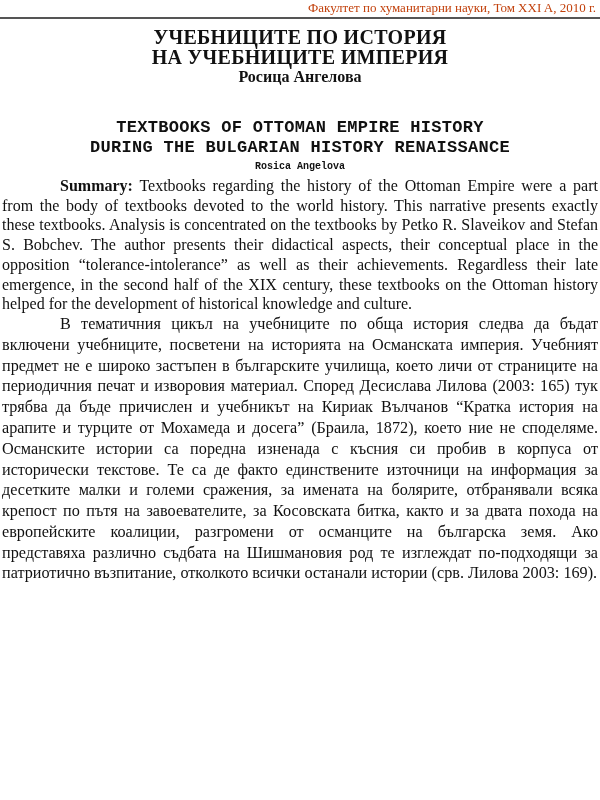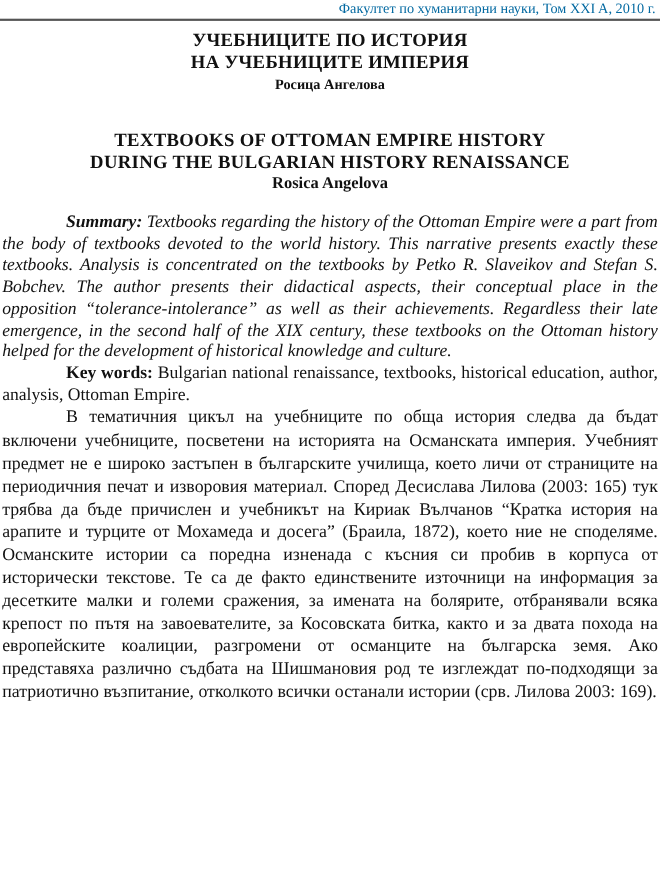--- a/index.html
+++ b/index.html
@@ -8,40 +8,40 @@
       font-family: "Liberation Serif", "DejaVu Serif", serif;
       color: #111;
     }
     .header {
       position: absolute; left: 0; right: 0; top: 0;
       height: 17px;
       border-bottom: 2px solid #555;
     }
     .header-text {
       position: absolute; right: 4px; top: 0px;
-      font-size: 13px; line-height: 15px; color: #0369a1;
+      font-size: 13px; line-height: 15px; color: #c2410c;
     }
     .page {
       position: absolute; left: 0; top: 27px; width: 596px;
       padding-left: 2px; padding-right: 2px;
     }
     .title-block { text-align: center; }
     .title-line {
-      font-weight: bold; font-size: 17px; line-height: 20px; letter-spacing: 0.3px;
+      font-weight: bold; font-size: 20px; line-height: 20px; letter-spacing: 0.3px;
     }
-    .author-line { font-weight: bold; font-size: 13px; line-height: 19px; }
-    .en-block { margin-top: 32px; }
+    .author-line { font-weight: bold; font-size: 16px; line-height: 19px; }
+    .en-block { margin-top: 32px; font-family: Liberation Mono, monospace; }
     .en-title { font-weight: bold; font-size: 17px; line-height: 20px; letter-spacing: 0.3px; }
-    .en-author { font-weight: bold; font-size: 15px; line-height: 18px; }
+    .en-author { font-weight: bold; font-size: 10px; line-height: 18px; }
     .para {
       text-align: justify; text-align-last: left;
       font-size: 16px; line-height: 19.7px; margin: 0;
       text-indent: 58px;
     }
-    .para.summary { margin-top: 16px; font-style: italic; }
+    .para.summary { margin-top: 0px; }
     .para .lead { font-weight: bold; }
     .para.main { line-height: 20.8px; font-size: 16.2px; }
     .page-number {
       position: absolute; left: 0; right: 0; top: 777px;
       text-align: center; font-size: 16px; margin-top: 44px;
     }
   </style>
 </head>
 <body>
 
@@ -57,18 +57,17 @@
   </div>
 
   <div class="title-block en-block">
     <div class="en-title">TEXTBOOKS OF OTTOMAN EMPIRE HISTORY</div>
     <div class="en-title">DURING THE BULGARIAN HISTORY RENAISSANCE</div>
     <div class="en-author">Rosica Angelova</div>
   </div>
 
   <p class="para summary"><span class="lead">Summary:</span><span> Textbooks regarding the history of the Ottoman Empire were a part from the body of textbooks devoted to the world history. This narrative presents exactly these textbooks. Analysis is concentrated on the textbooks by Petko R. Slaveikov and Stefan S. Bobchev. The author presents their didactical aspects, their conceptual place in the opposition “tolerance-intolerance” as well as their achievements. Regardless their late emergence, in the second half of the XIX century, these textbooks on the Ottoman history helped for the development of historical knowledge and culture.</span></p>
 
-  <p class="para"><span class="lead">Key words:</span><span> Bulgarian national renaissance, textbooks, historical education, author, analysis, Ottoman Empire.</span></p>
 
   <p class="para main">В тематичния цикъл на учебниците по обща история следва да бъдат включени учебниците, посветени на историята на Османската империя. Учебният предмет не е широко застъпен в българските училища, което личи от страниците на периодичния печат и изворовия материал. Според Десислава Лилова (2003: 165) тук трябва да бъде причислен и учебникът на Кириак Вълчанов “Кратка история на арапите и турците от Мохамеда и досега” (Браила, 1872), което ние не споделяме. Османските истории са поредна изненада с късния си пробив в корпуса от исторически текстове. Те са де факто единствените източници на информация за десетките малки и големи сражения, за имената на болярите, отбранявали всяка крепост по пътя на завоевателите, за Косовската битка, както и за двата похода на европейските коалиции, разгромени от османците на българска земя. Ако представяха различно съдбата на Шишмановия род те изглеждат по-подходящи за патриотично възпитание, отколкото всички останали истории (срв. Лилова 2003: 169).</p>
 </div>
 
 <div class="page-number">203</div>
 
 </body></html>

